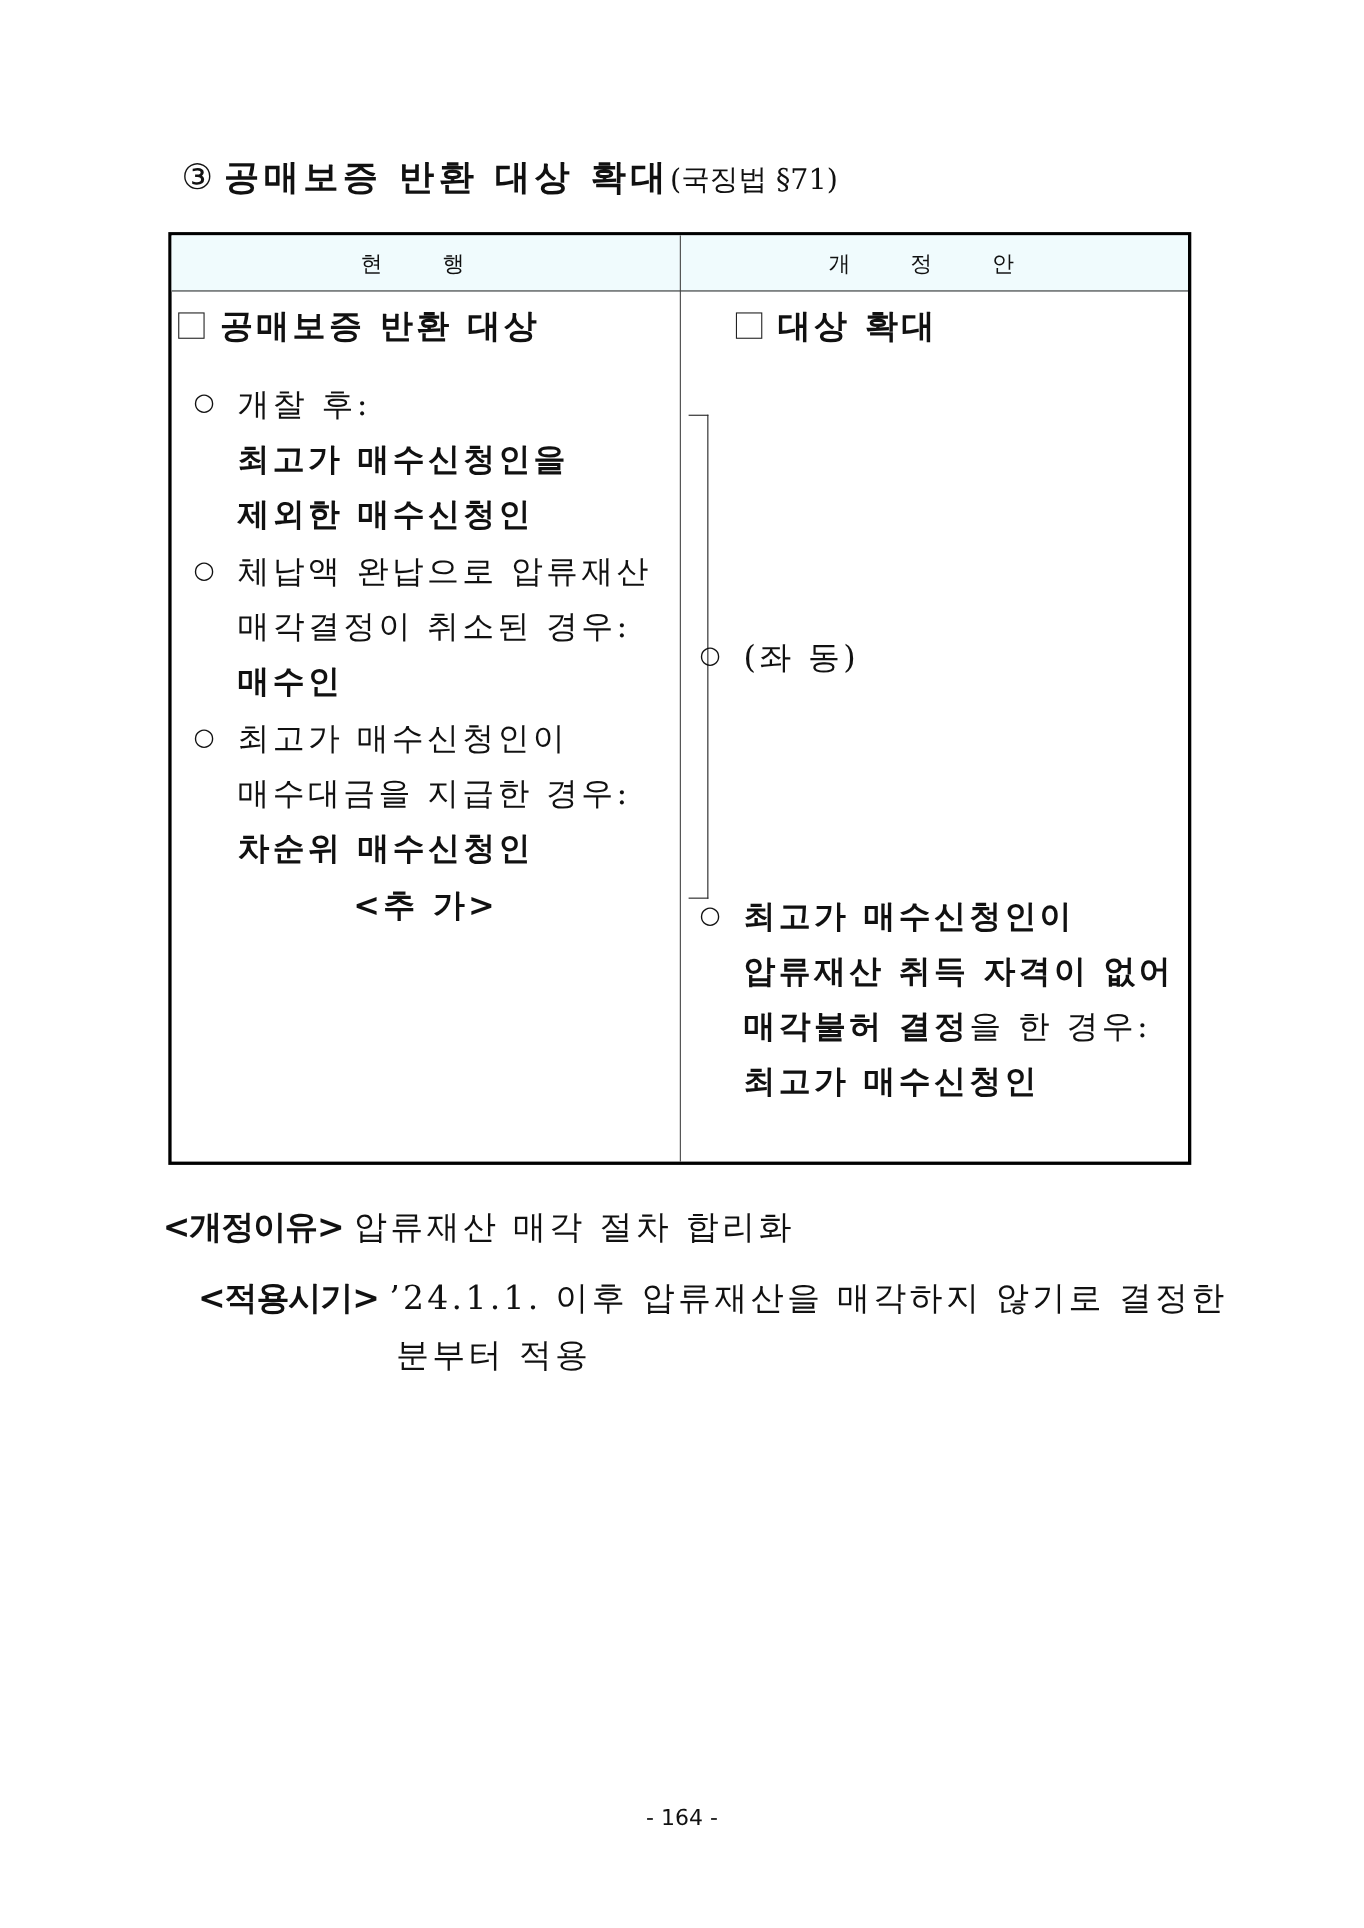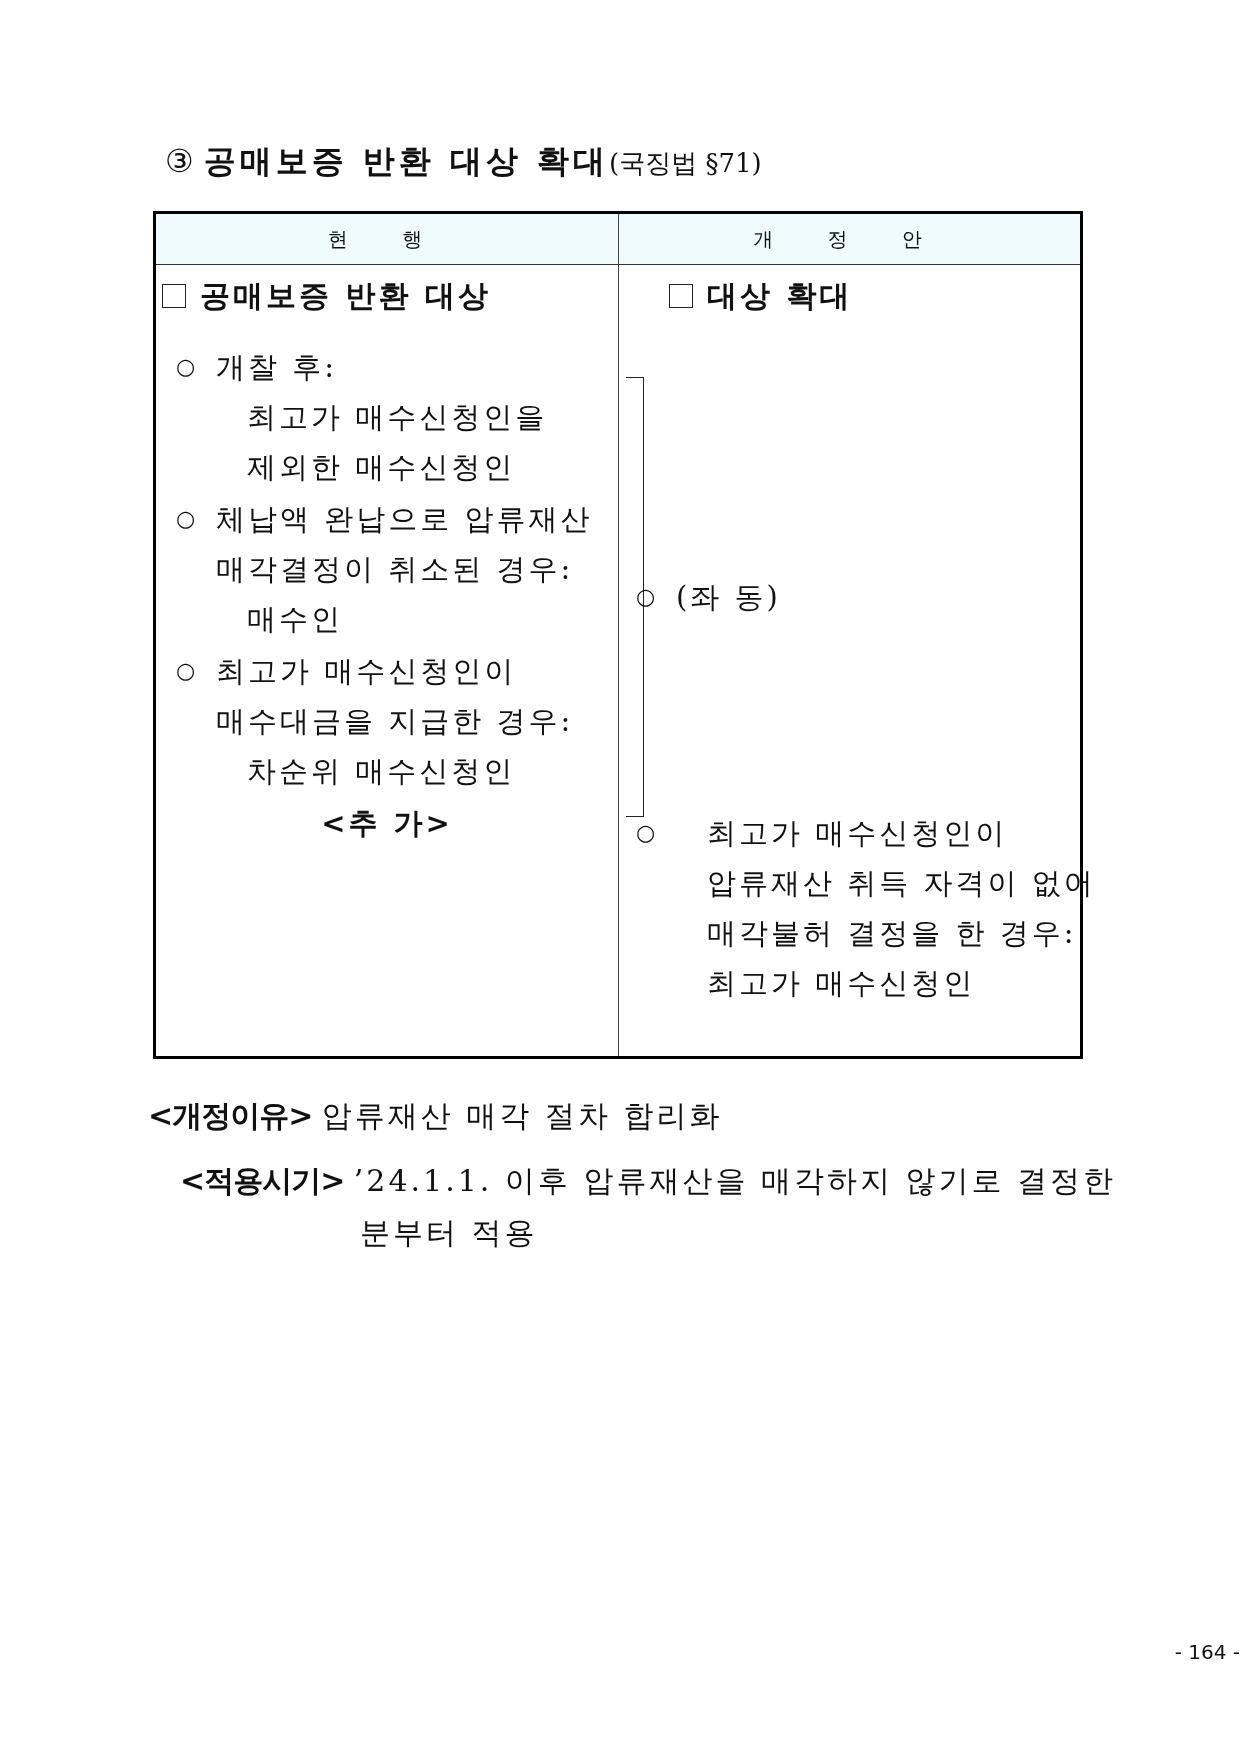--- a/index.html
+++ b/index.html
@@ -44,21 +44,21 @@
       vertical-align: -2px; margin-right: 14px; letter-spacing: 0;
     }
     .item {
       position: absolute; font-size: 29px; line-height: 50px; white-space: nowrap;
       font-family: "DejaVu Sans", sans-serif; letter-spacing: 3px;
     }
     .item .bullet {
       position: absolute; left: -40px; top: 0; font-size: 22px; letter-spacing: 0;
     }
     .item .line { display: block; }
-    .item .b { font-weight: normal; margin-left: 31px; }
+    .item .b { font-weight: bold; }
     .item .n { font-weight: normal; font-family: "DejaVu Serif", serif; }
 
     .bracket {
       position: absolute; left: 470px; top: 163px; width: 18px; height: 440px;
       border-top: 1.5px solid #222; border-right: 1.5px solid #222; border-bottom: 1.5px solid #222;
       box-sizing: border-box;
     }
     .add {
       position: absolute; left: 0; width: 462px; top: 590px; text-align: center;
       font-family: "DejaVu Sans", sans-serif; font-weight: bold; font-size: 29px; letter-spacing: 3px;
@@ -66,21 +66,21 @@
 
     .note {
       position: absolute; left: 148px; font-size: 30px; white-space: nowrap;
       line-height: 52px;
     }
     .note .tag { font-family: "DejaVu Sans", sans-serif; font-weight: bold; letter-spacing: -1px; }
     .note .txt { letter-spacing: 3px; }
     .note .cont { display: block; padding-left: 180px; letter-spacing: 3px; }
 
     .pageno {
-      position: absolute; left: 0; width: 1240px; top: 1640px; text-align: right;
+      position: absolute; left: 0; width: 1240px; top: 1640px; text-align: center;
       font-family: "DejaVu Sans", sans-serif; font-size: 20px;
     }
   </style>
 </head>
 <body>
 
 <div class="title">
   <span class="num">③</span><span class="main">공매보증 반환 대상 확대</span><span class="ref">(국징법 §71)</span>
 </div>
 

